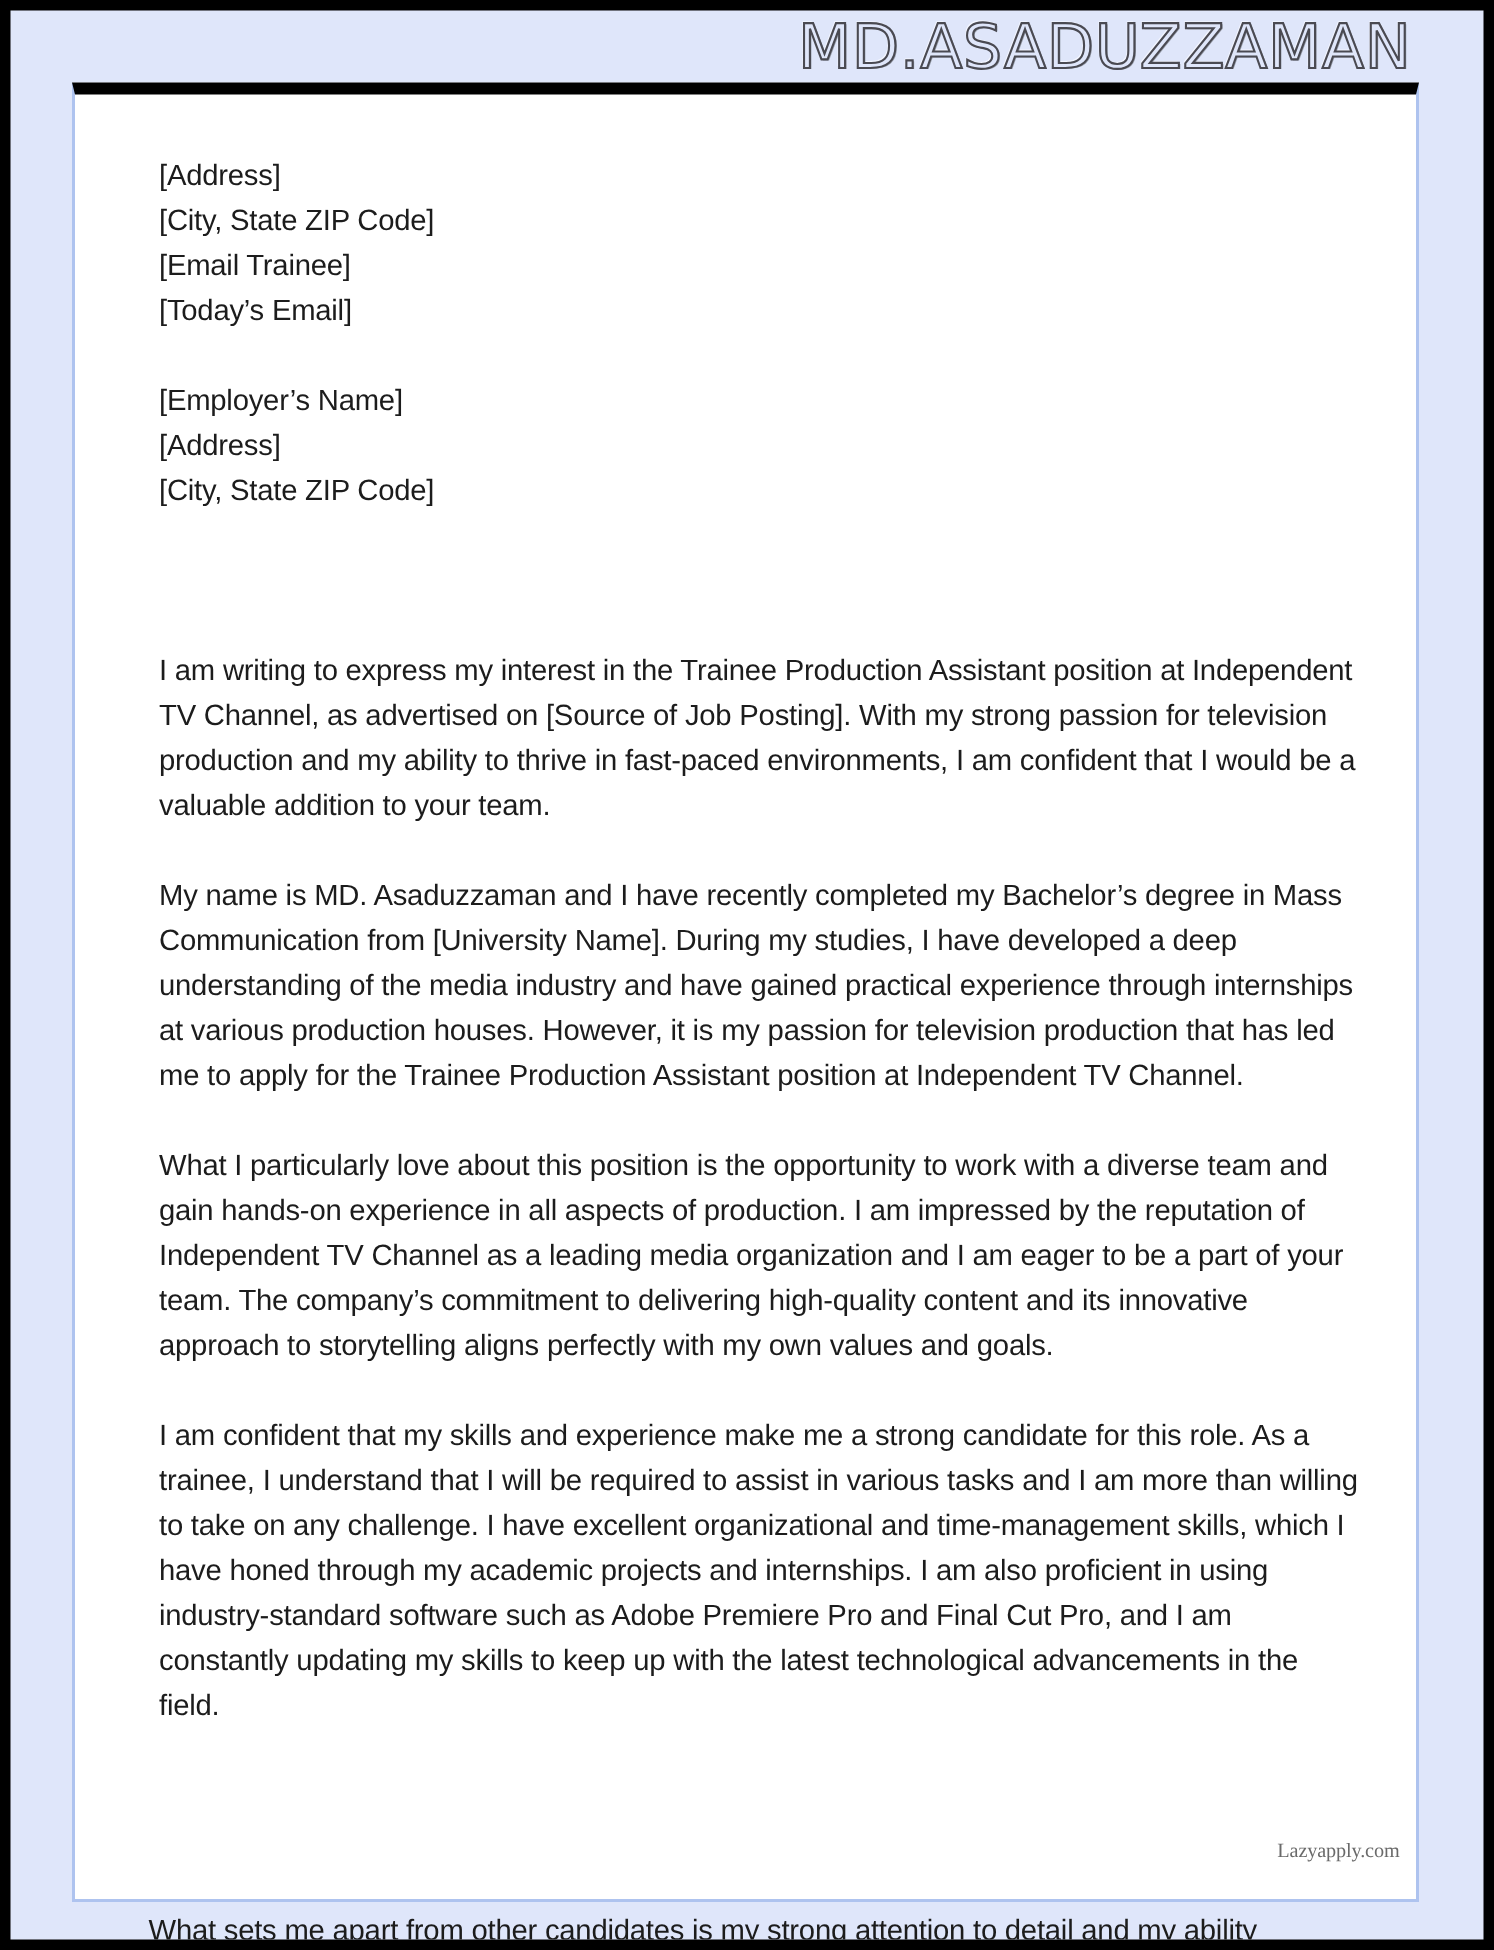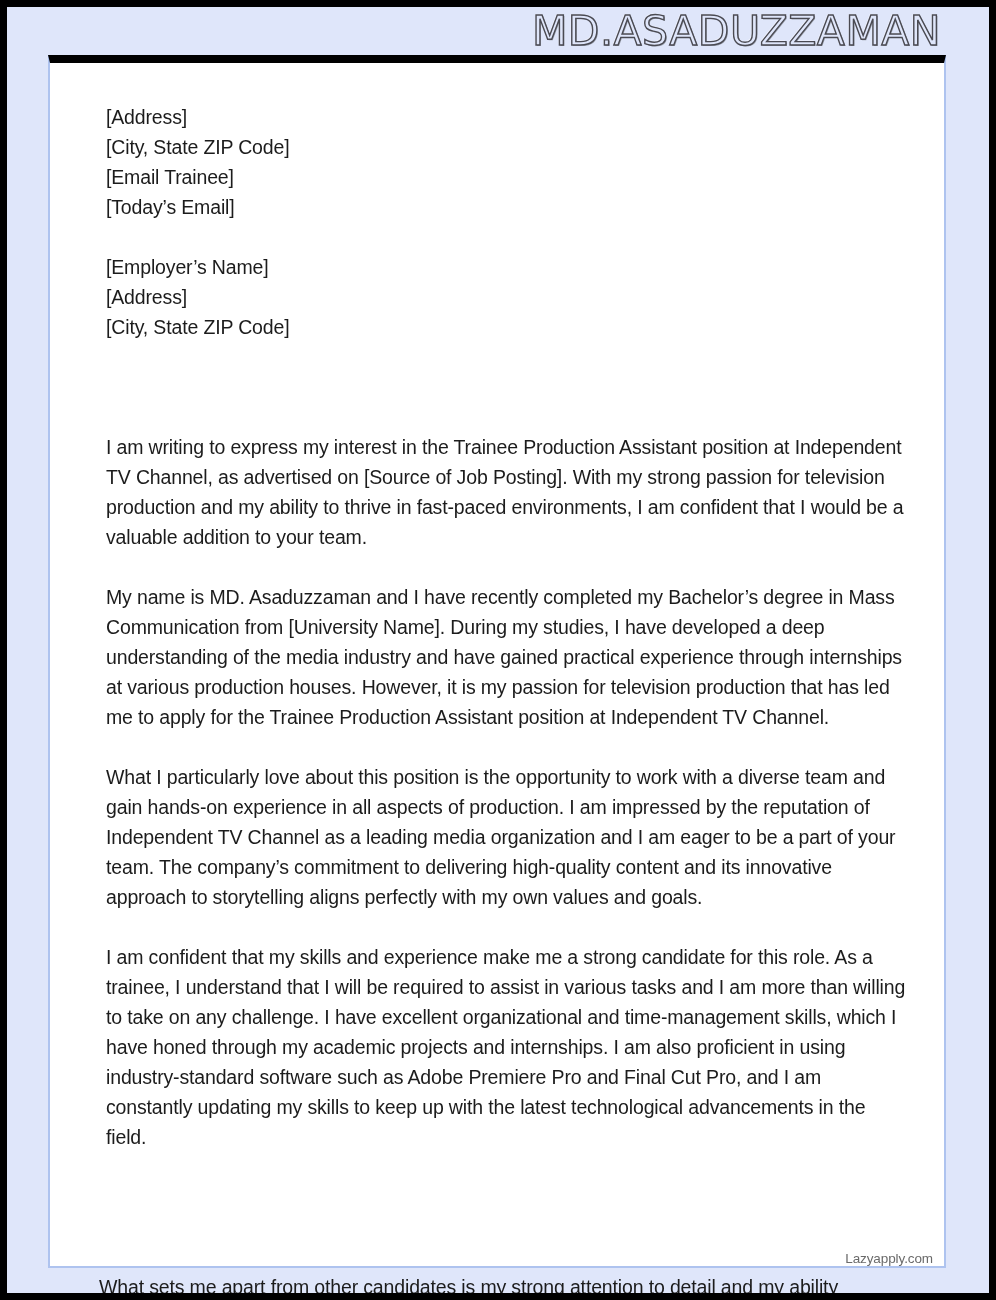--- a/index.html
+++ b/index.html
@@ -94,22 +94,22 @@
     height: 30px;
   }
   .para-gap {
     height: 30px;
   }
 
   
   #watermark {
     position: absolute;
     right: 11px;
-    bottom: 0;
-    font-family: Liberation Sans, sans-serif;
+    bottom: 24px;
+    font-family: Liberation Serif, serif;
     font-size: 13.5px;
     color: #6a6a6a;
     letter-spacing: -0.1px;
     user-select: none;
   }
 
   
   #overflow-line {
     position: absolute;
     left: 92px;    

